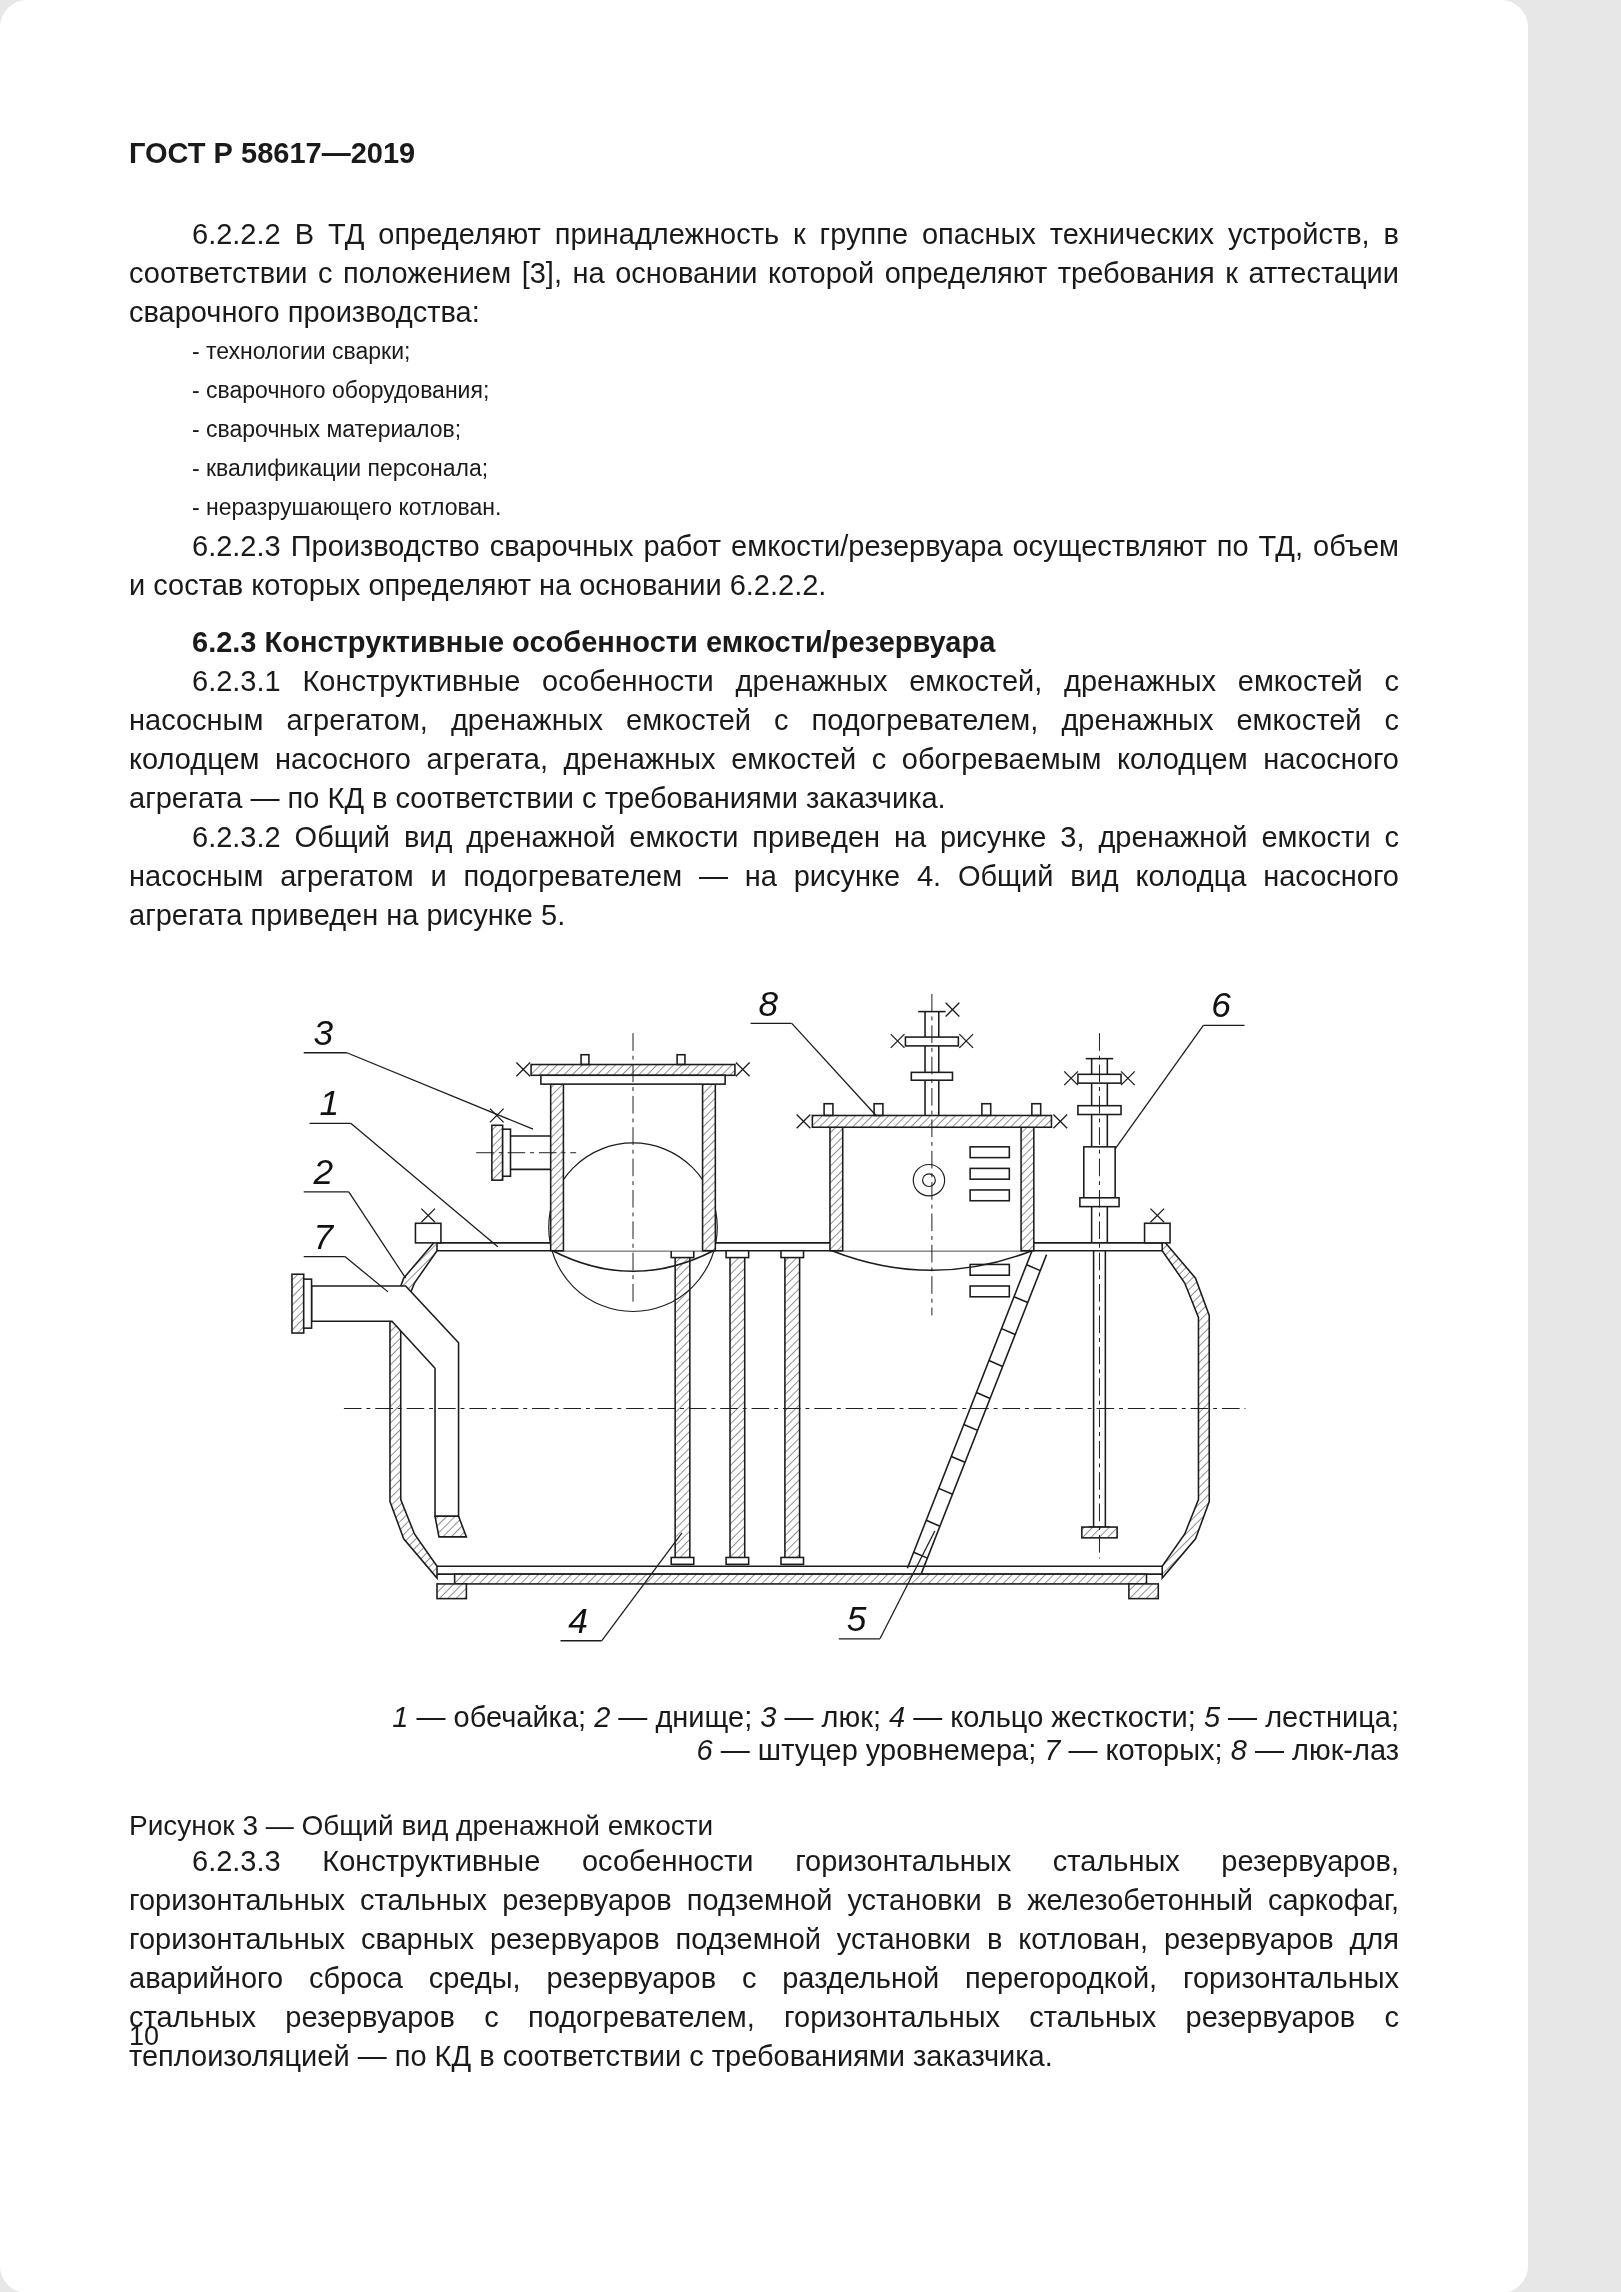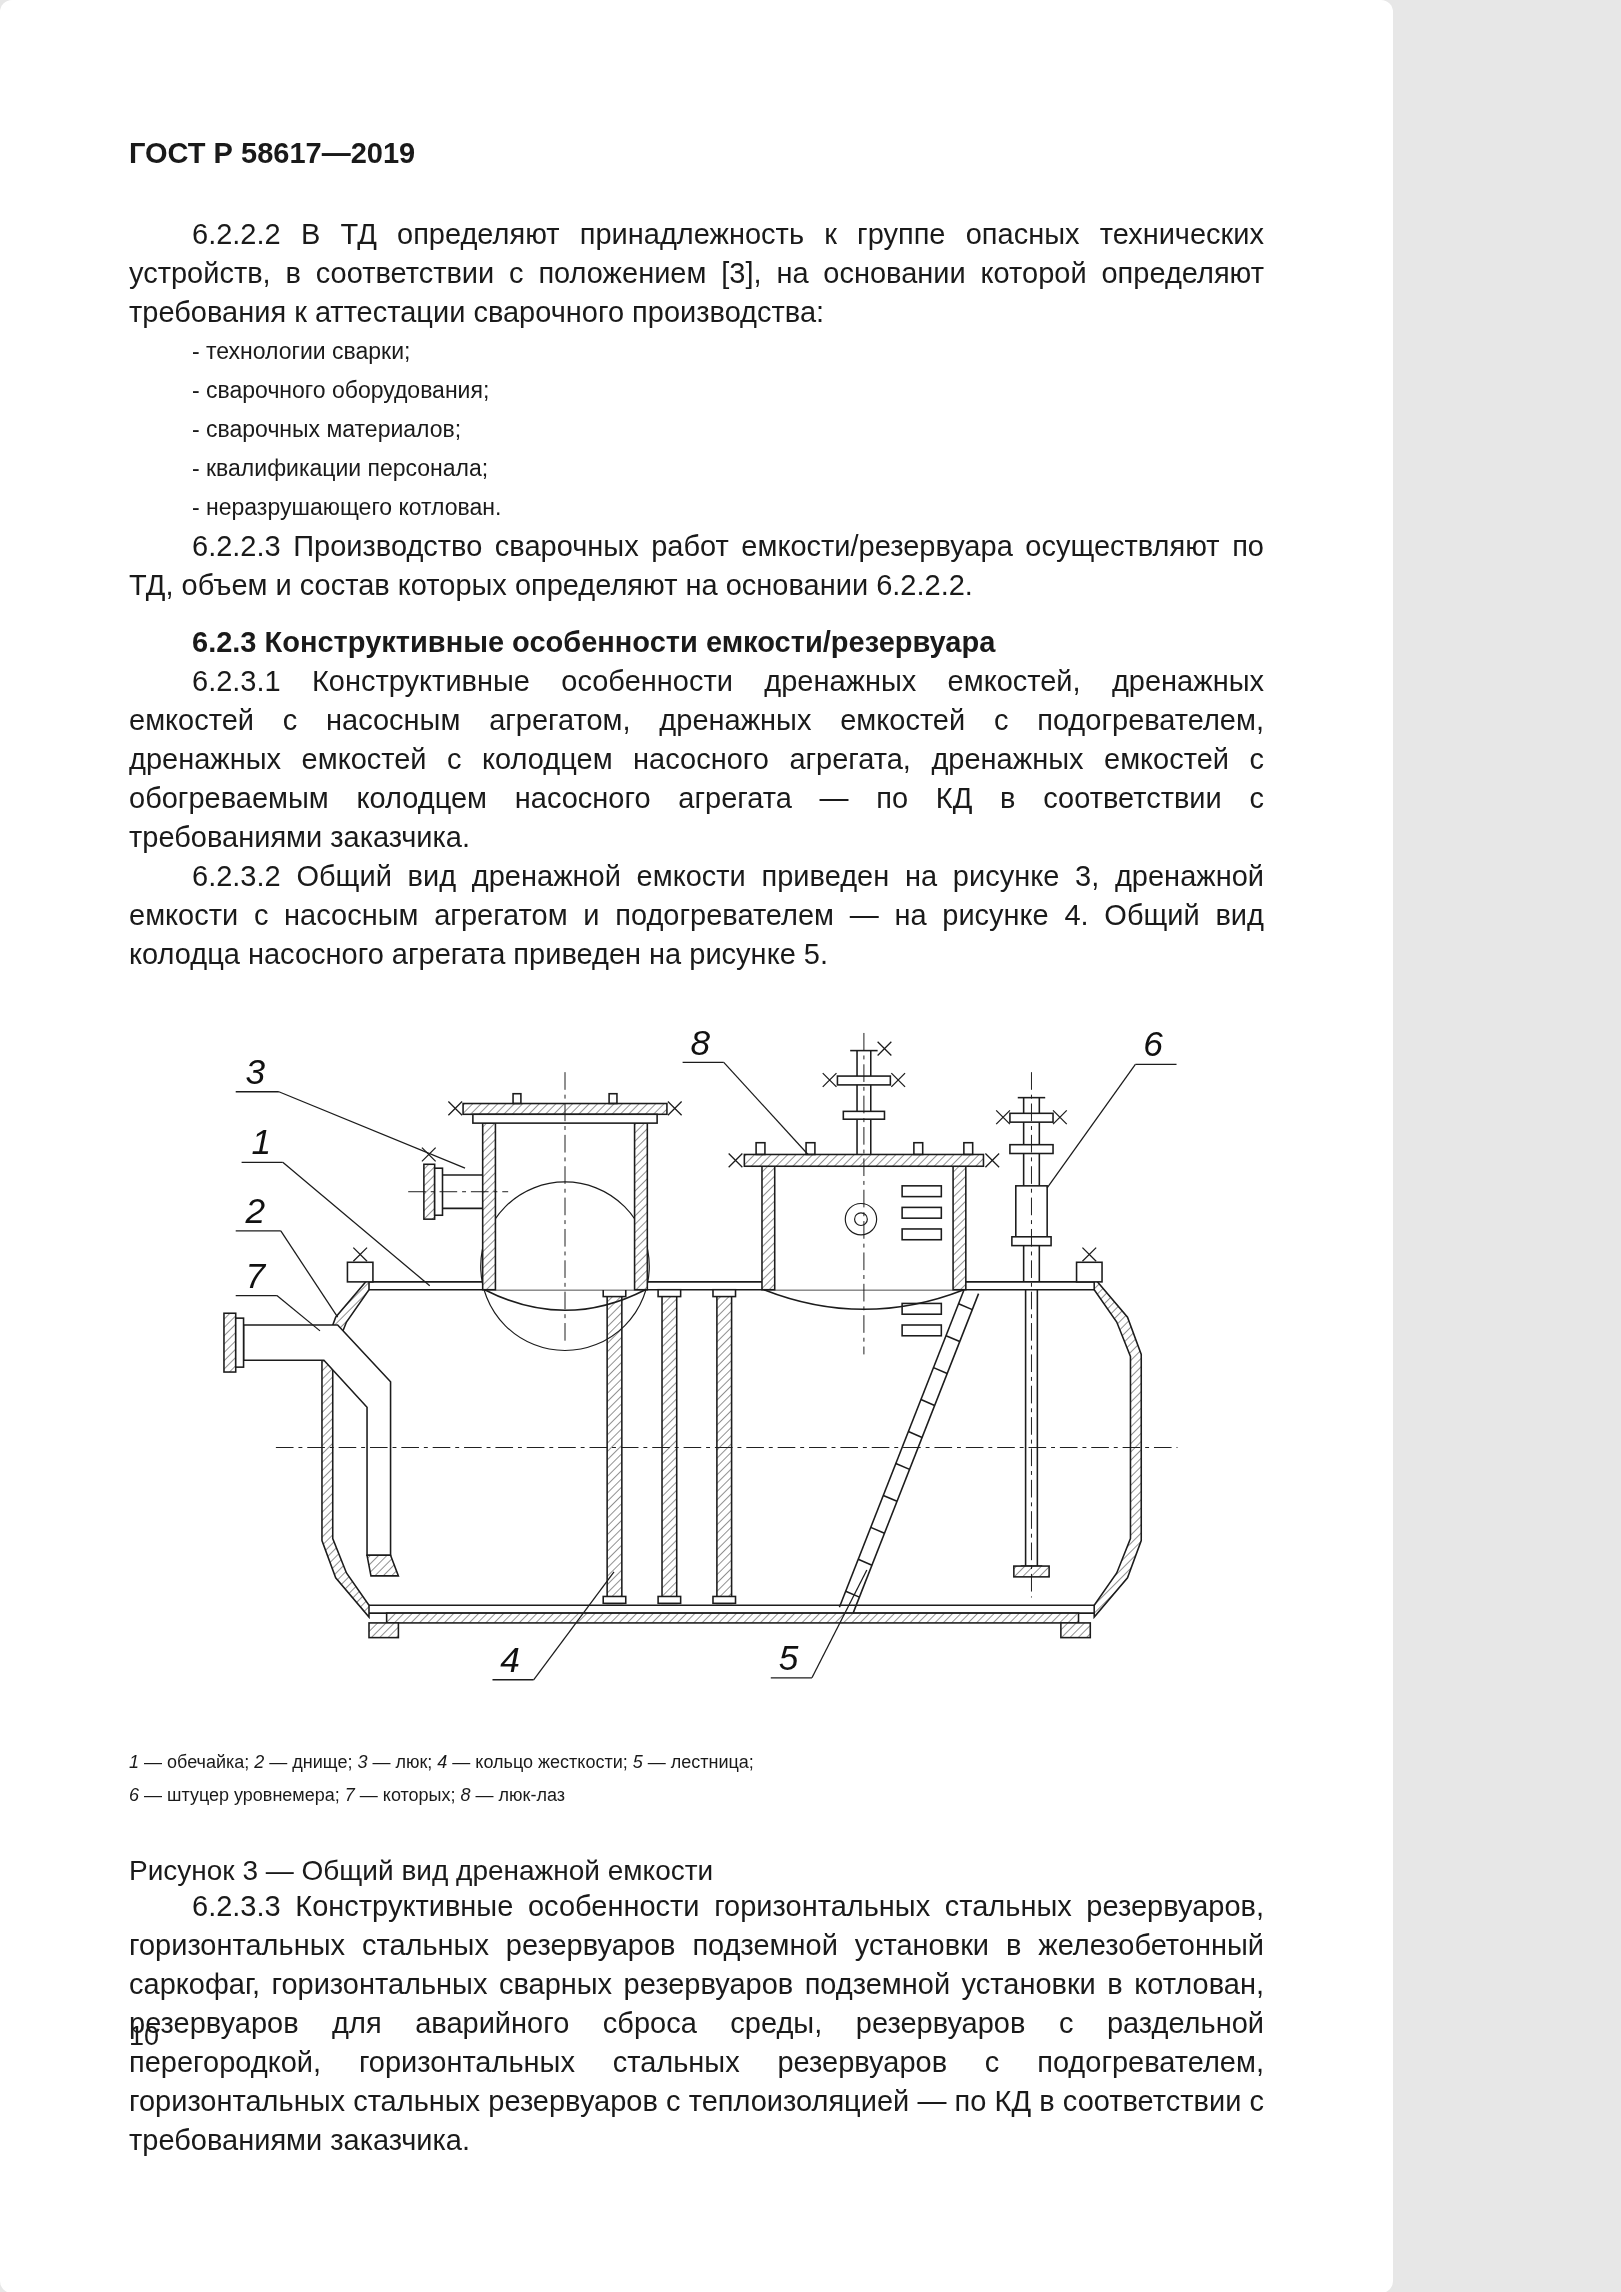--- a/index.html
+++ b/index.html
@@ -4,41 +4,41 @@
 <style>
   html,body{margin:0;padding:0;}
   body{
     width:1621px;height:2293px;
     background:#e7e7e7;
     font-family:"Liberation Sans",sans-serif;
     color:#1a1a1a;
   }
   .page{
     position:relative;
-    width:1393px;height:2293px;
+    width:1528px;height:2293px;
     background:#ffffff;
-    border-radius:12px;
+    border-radius:27px;
     overflow:hidden;
   }
   .inner{padding:137px 129px 0 129px;}
   .doc-header{
     font-size:29px;font-weight:bold;margin:0 0 45px 0;
   }
   p.para{
     font-size:29px;line-height:39px;text-align:justify;
     text-indent:63px;margin:0;
   }
   p.bold{font-weight:bold;margin-top:18px;}
   .list-item{
     font-size:23px;line-height:39px;padding-left:63px;
   }
   .figure-block{margin-top:47px;text-align:center;}
   .figure-block svg{display:inline-block;margin-left:31px;}
   .legend{
-    margin-top:15px;font-size:18px;line-height:33px;text-align:left;
+    margin-top:9px;font-size:29px;line-height:33px;text-align:right;
   }
   .legend i{font-style:italic;}
   .fig-caption{
     margin-top:43px;font-size:28px;text-align:left;
   }
   .after-fig{margin-top:55px;}
   .page-number{
     position:absolute;left:129px;top:2021px;font-size:27px;
   }
   

